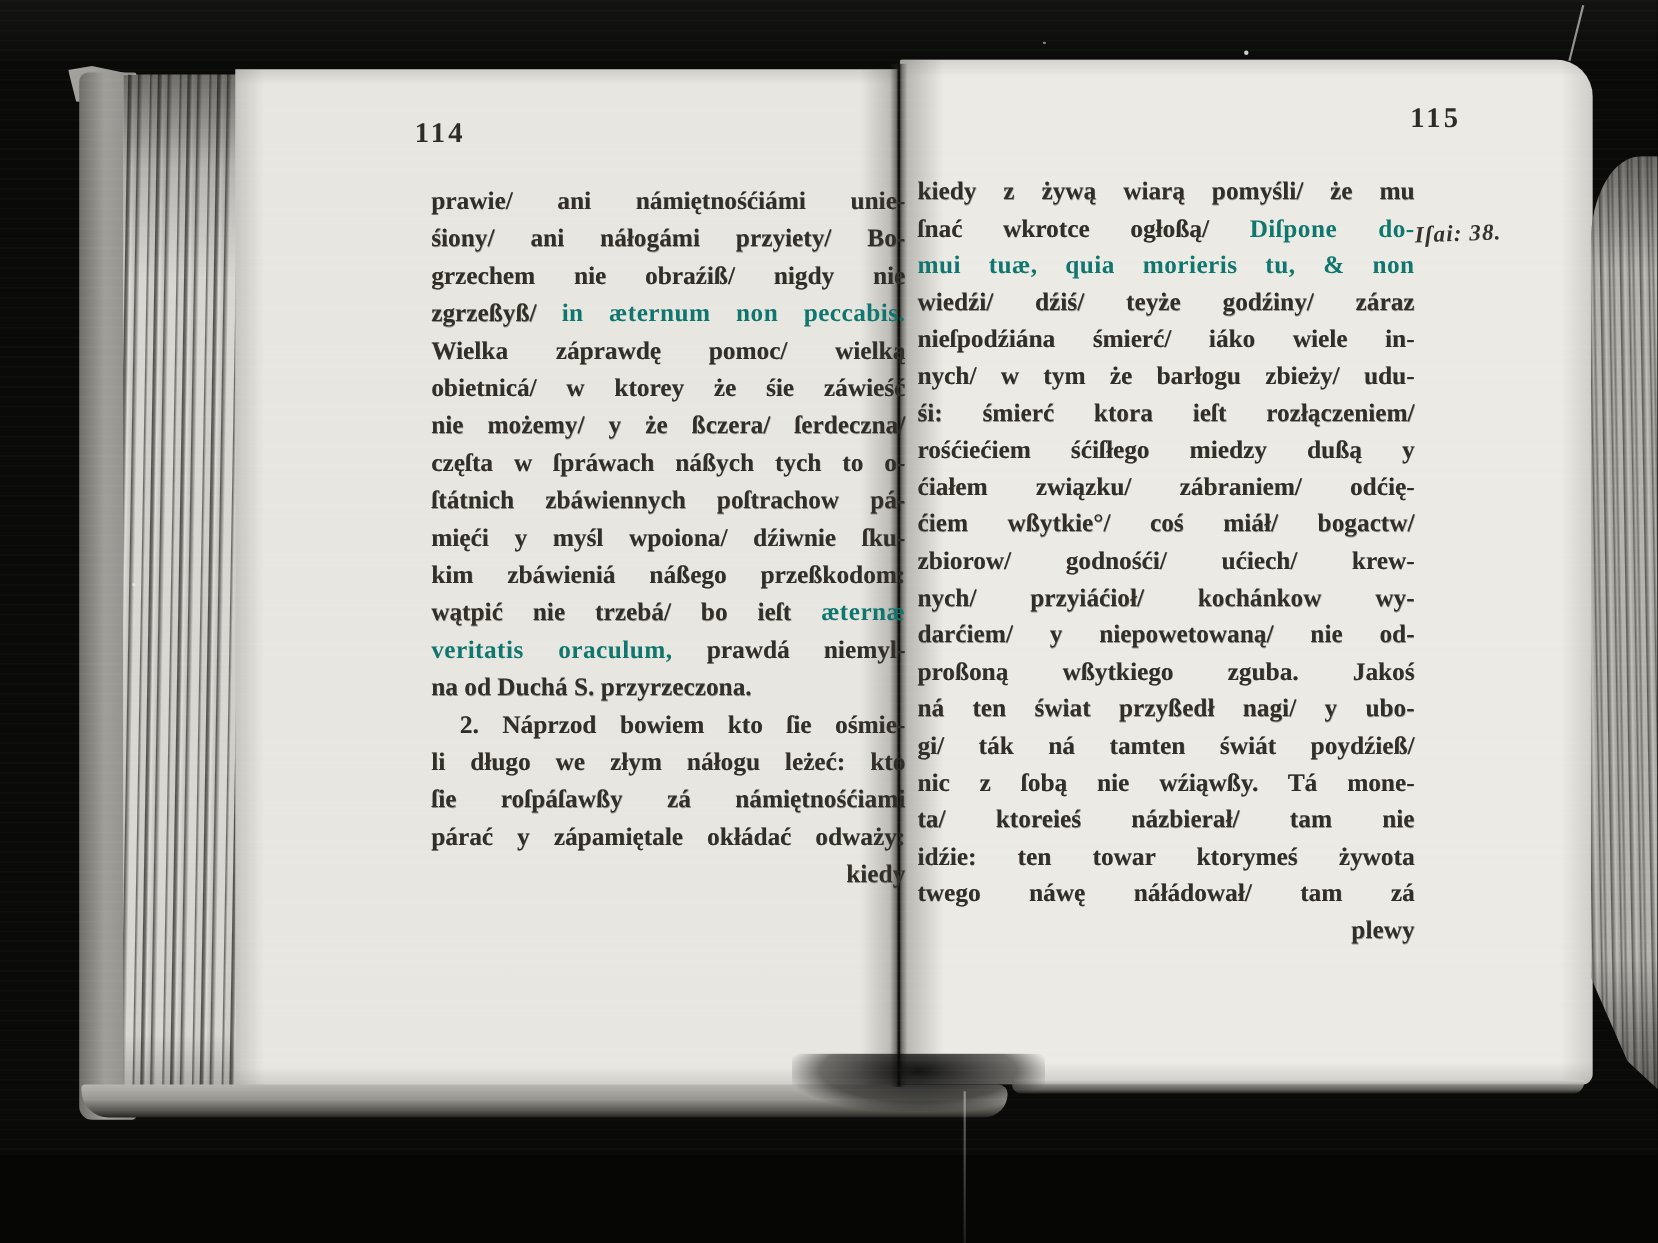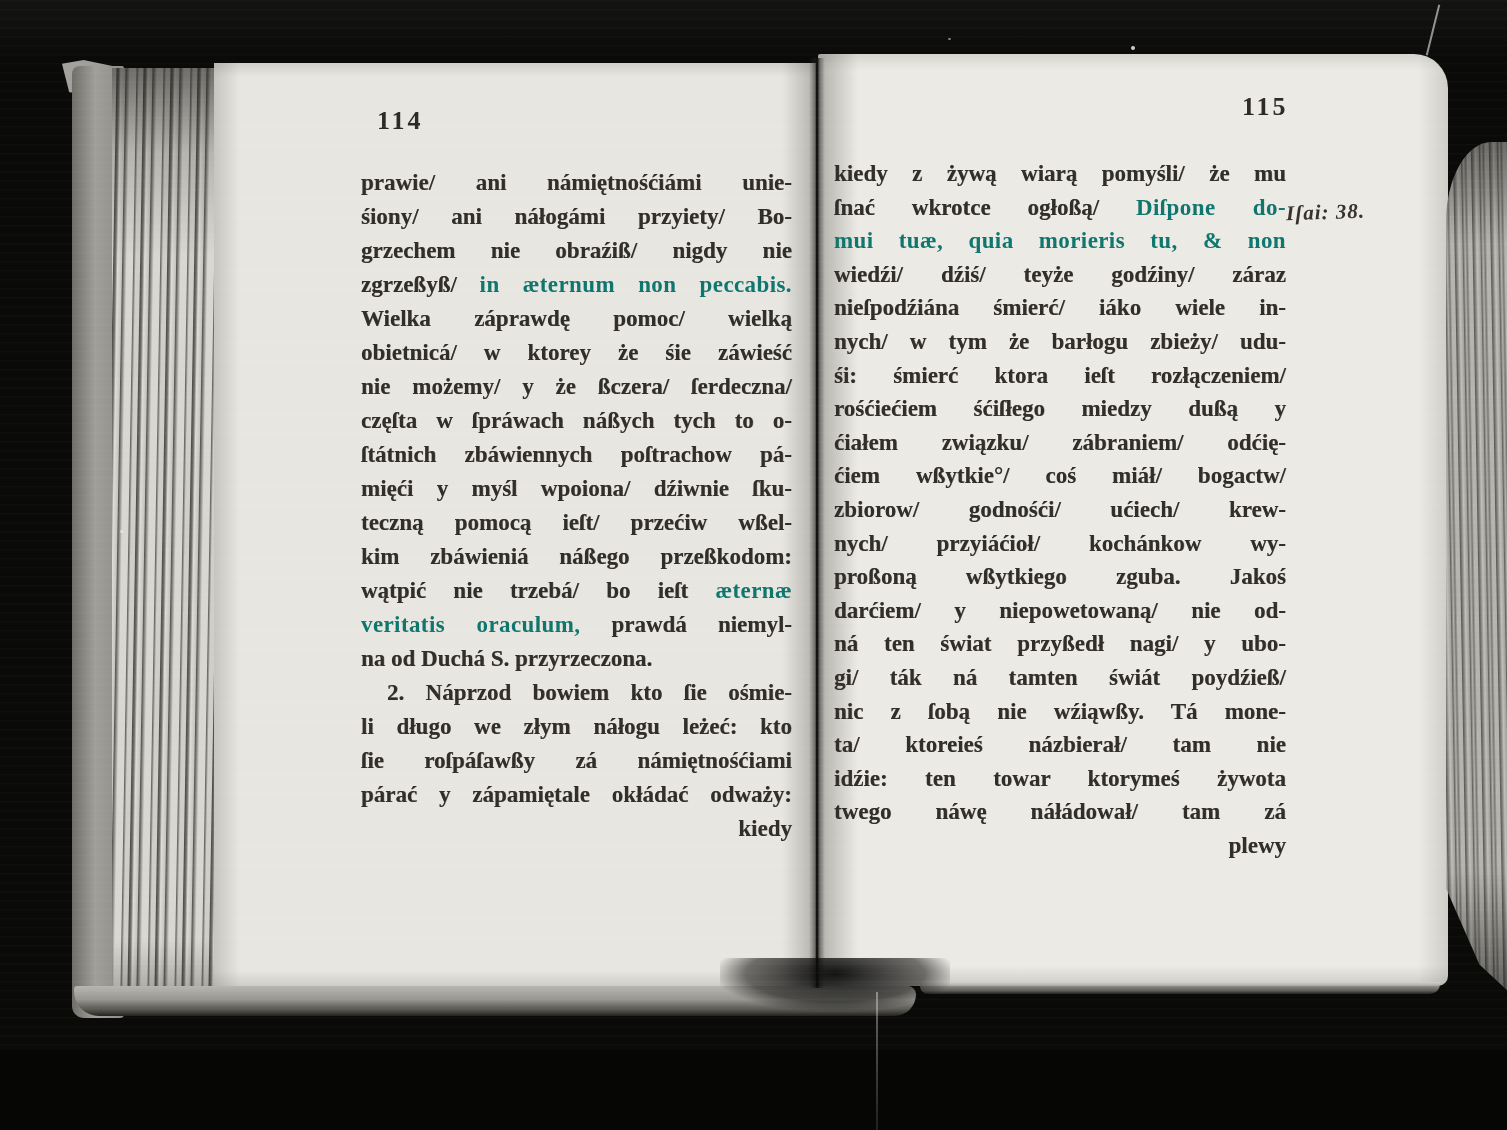--- a/index.html
+++ b/index.html
@@ -152,31 +152,31 @@
   
   .page-number {
     position: absolute;
     font-weight: bold;
     font-size: 26px;
     letter-spacing: 3px;
     color: #2e2b26;
     z-index: 10;
   }
   #pn-left  { left: 377px; top: 106px; }
-  #pn-right { left: 1242px; top: 92px; }
+  #pn-right { left: 1282px; top: 92px; }
 
   .textblock {
     position: absolute;
     z-index: 10;
     color: #312d27;
     font-size: 23px;
     font-weight: bold;
     text-shadow: 0.4px 0.4px 0.6px rgba(49,45,39,0.45);
   }
-  #tb-left  { left: 361px; top: 166px; width: 431px; line-height: 34px; }
+  #tb-left  { left: 392px; top: 166px; width: 431px; line-height: 34px; }
   #tb-right { left: 834px; top: 157px; width: 452px; line-height: 33.6px; }
 
   .line {
     text-align: justify;
     text-align-last: justify;
     text-justify: inter-word;
     white-space: normal;
   }
   .line.align-left { text-align-last: left; }
   .line.indent { text-indent: 26px; }
@@ -225,21 +225,20 @@
         <div class="line"><span class="blackletter">prawie/ ani námiętnośćiámi unie-</span></div>
         <div class="line"><span class="blackletter">śiony/ ani náłogámi przyiety/ Bo-</span></div>
         <div class="line"><span class="blackletter">grzechem nie obraźiß/ nigdy nie</span></div>
         <div class="line"><span class="blackletter">zgrzeßyß/ </span><span class="latin">in æternum non peccabis.</span></div>
         <div class="line"><span class="blackletter">Wielka záprawdę pomoc/ wielką</span></div>
         <div class="line"><span class="blackletter">obietnicá/ w ktorey że śie záwieść</span></div>
         <div class="line"><span class="blackletter">nie możemy/ y że ßczera/ ſerdeczna/</span></div>
         <div class="line"><span class="blackletter">częſta w ſpráwach náßych tych to o-</span></div>
         <div class="line"><span class="blackletter">ſtátnich zbáwiennych poſtrachow pá-</span></div>
         <div class="line"><span class="blackletter">mięći y myśl wpoiona/ dźiwnie ſku-</span></div>
-        <div class="line"><span class="blackletter">teczną pomocą ieſt/ przećiw wßel-</span></div>
         <div class="line"><span class="blackletter">kim zbáwieniá náßego przeßkodom:</span></div>
         <div class="line"><span class="blackletter">wątpić nie trzebá/ bo ieſt </span><span class="latin">æternæ</span></div>
         <div class="line"><span class="latin">veritatis oraculum,</span><span class="blackletter"> prawdá niemyl-</span></div>
         <div class="line align-left"><span class="blackletter">na od Duchá S. przyrzeczona.</span></div>
         <div class="line indent"><span class="blackletter">2. Náprzod bowiem kto ſie ośmie-</span></div>
         <div class="line"><span class="blackletter">li długo we złym náłogu leżeć: kto</span></div>
         <div class="line"><span class="blackletter">ſie roſpáſawßy zá námiętnośćiami</span></div>
         <div class="line"><span class="blackletter">párać y zápamiętale okłádać odważy:</span></div>
       </div>
     <div class="line catchword">kiedy</div>
@@ -252,22 +251,22 @@
         <div class="line"><span class="latin">mui tuæ, quia morieris tu, &amp; non</span></div>
         <div class="line"><span class="blackletter">wiedźi/ dźiś/ teyże godźiny/ záraz</span></div>
         <div class="line"><span class="blackletter">nieſpodźiána śmierć/ iáko wiele in-</span></div>
         <div class="line"><span class="blackletter">nych/ w tym że barłogu zbieży/ udu-</span></div>
         <div class="line"><span class="blackletter">śi: śmierć ktora ieſt rozłączeniem/</span></div>
         <div class="line"><span class="blackletter">rośćiećiem śćiſłego miedzy dußą y</span></div>
         <div class="line"><span class="blackletter">ćiałem związku/ zábraniem/ odćię-</span></div>
         <div class="line"><span class="blackletter">ćiem wßytkie°/ coś miáł/ bogactw/</span></div>
         <div class="line"><span class="blackletter">zbiorow/ godnośći/ ućiech/ krew-</span></div>
         <div class="line"><span class="blackletter">nych/ przyiáćioł/ kochánkow wy-</span></div>
+        <div class="line"><span class="blackletter">darćiem/ y niepowetowaną/ nie od-</span></div>
         <div class="line"><span class="blackletter">proßoną wßytkiego zguba. Jakoś</span></div>
-        <div class="line"><span class="blackletter">darćiem/ y niepowetowaną/ nie od-</span></div>
         <div class="line"><span class="blackletter">ná ten świat przyßedł nagi/ y ubo-</span></div>
         <div class="line"><span class="blackletter">gi/ ták ná tamten świát poydźieß/</span></div>
         <div class="line"><span class="blackletter">nic z ſobą nie wźiąwßy. Tá mone-</span></div>
         <div class="line"><span class="blackletter">ta/ ktoreieś názbierał/ tam nie</span></div>
         <div class="line"><span class="blackletter">idźie: ten towar ktorymeś żywota</span></div>
         <div class="line"><span class="blackletter">twego náwę náłádował/ tam zá</span></div>
       </div>
     <div class="line catchword">plewy</div>
   </div>
 

